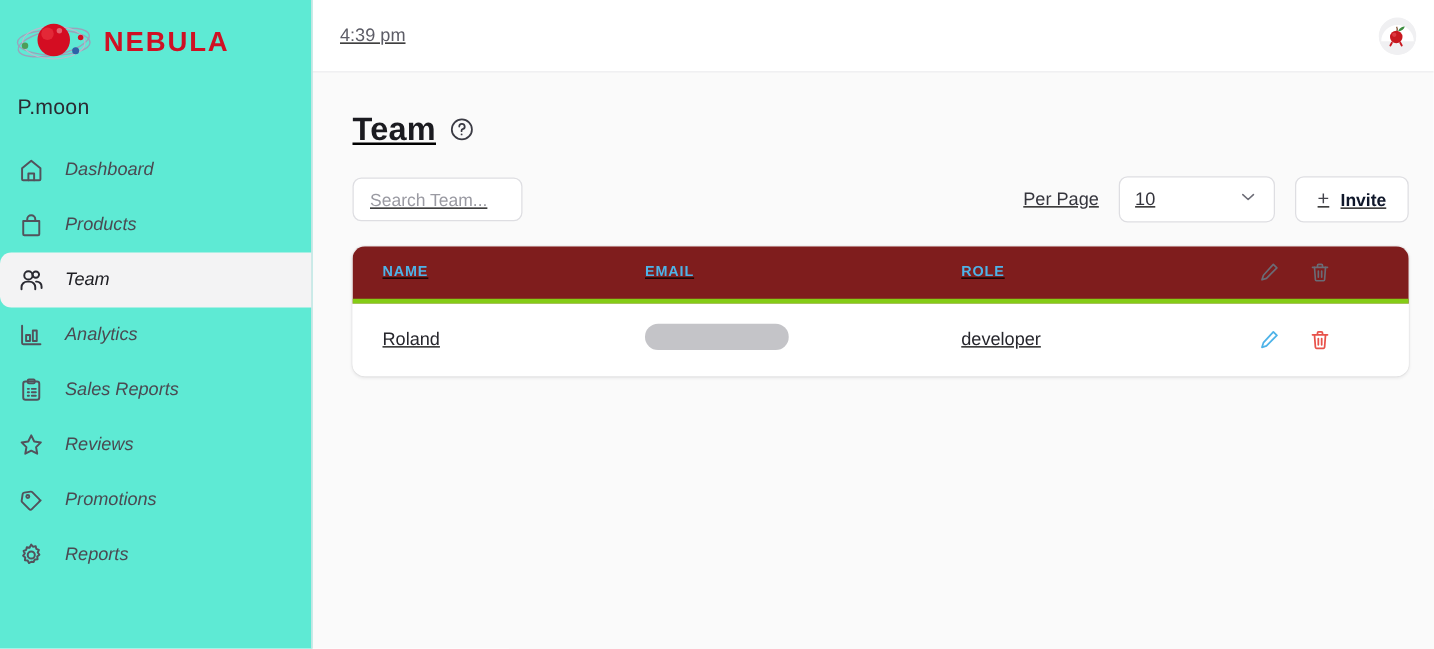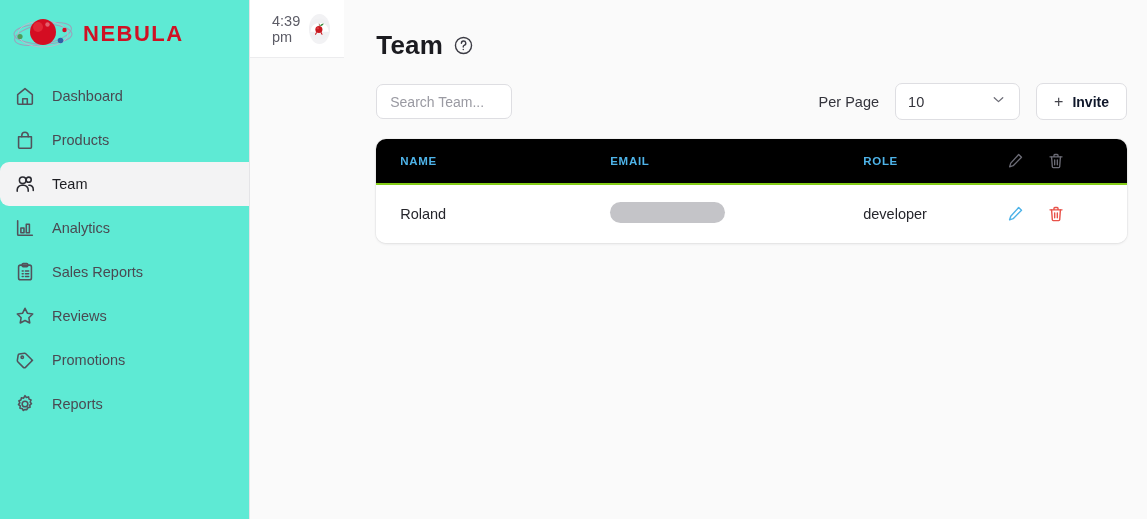--- a/index.html
+++ b/index.html
@@ -29,28 +29,29 @@
   .workspace {
     font-size:17px; color:#2b2b32; padding:20px 0 0 14px;
     letter-spacing:.2px;
   }
   .nav { margin-top:18px; }
   .nav-item {
     display:flex; align-items:center; gap:16px;
     height:44px; padding-left:14px; margin-bottom:0;
     color:#4a4a52; font-size:14.5px; cursor:pointer;
     border-radius:9px 0 0 9px;
+    font-style:italic;
   }
   .nav-item.active { background:#f3f3f4; color:#1d1d22; font-weight:400; }
   .nav-icon { width:22px; height:22px; flex:0 0 22px; display:block; }
   .nav-icon svg { display:block; }
   .nav-label { line-height:1; }
 
   
-  .main { flex:1; height:519px; display:flex; flex-direction:row; background:#fafafa; }
+  .main { flex:1; height:519px; display:flex; flex-direction:column; background:#fafafa;text-decoration:underline; }
   .topbar {
     height:58px; flex:0 0 58px; background:#ffffff;
     border-bottom:1px solid #ececee;
     display:flex; align-items:center; justify-content:space-between;
     padding:0 14px 0 22px;
   }
   .clock { font-size:14.5px; color:#5c5c66; }
   .avatar {
     width:30px; height:30px; border-radius:50%;
     background:#f2f2f4; overflow:hidden;
@@ -90,21 +91,21 @@
   .invite-label { font-size:14px; font-weight:700; color:#0f172a; }
 
   
   .table-card {
     margin-top:19px; margin-right:10px;
     background:#fff; border-radius:10px;
     box-shadow:0 1px 3px rgba(20,20,30,.09), 0 0 0 1px rgba(20,20,30,.03);
     overflow:hidden;
   }
   .t-row { display:flex; align-items:center; }
-  .t-head { background:#000000; height:46px; border-bottom:2px solid #84cc16; }
+  .t-head { background:#7f1d1d; height:46px; border-bottom:4px solid #84cc16; }
   .t-body-row { height:58px; background:#fff; }
   .c-name { flex:0 0 210px; padding-left:24px; }
   .c-email { flex:0 0 277px;padding-left:24px; }
   .c-role { flex:1; }
   .c-act { flex:0 0 130px; display:flex; align-items:center; gap:21px; padding-left:8px; }
   .th { font-size:11.5px; font-weight:700; color:#4eb3e8; letter-spacing:.7px; }
   .td { font-size:14.5px; color:#26262c; }
   .redacted {
     display:inline-block; width:115px; height:21px;
     border-radius:11px; background:#c4c4c8;
@@ -128,20 +129,21 @@
           <circle cx="26" cy="13" r="5" fill="#e8323f" opacity=".75"></circle>
           <circle cx="35.5" cy="10.5" r="2.2" fill="#fff" opacity=".35"></circle>
           <circle cx="8" cy="22.5" r="2.6" fill="#4d9d5a"></circle>
           <circle cx="52.5" cy="16" r="2.2" fill="#d40d22"></circle>
           <circle cx="48.5" cy="26.5" r="2.8" fill="#2d62a8"></circle>
         </svg>
       </span>
       <span class="brand-name">NEBULA</span>
     </div>
 
+    <div class="workspace">P.moon</div>
 
     <nav class="nav">
 
       <div class="nav-item">
         <span class="nav-icon">
           <svg viewBox="0 0 24 24" width="22" height="22" fill="none" stroke="#52525b" stroke-width="1.7" stroke-linecap="round" stroke-linejoin="round">
             <path d="M4 10.5L12 4l8 6.5V20a1 1 0 0 1-1 1H5a1 1 0 0 1-1-1z"></path>
             <path d="M9.5 21v-6h5v6"></path>
           </svg>
         </span>

